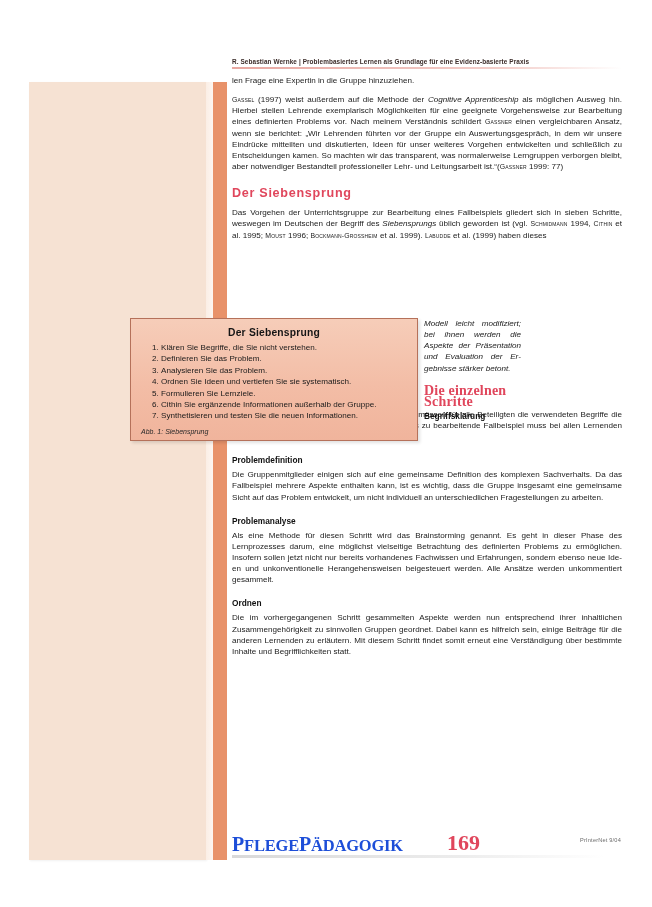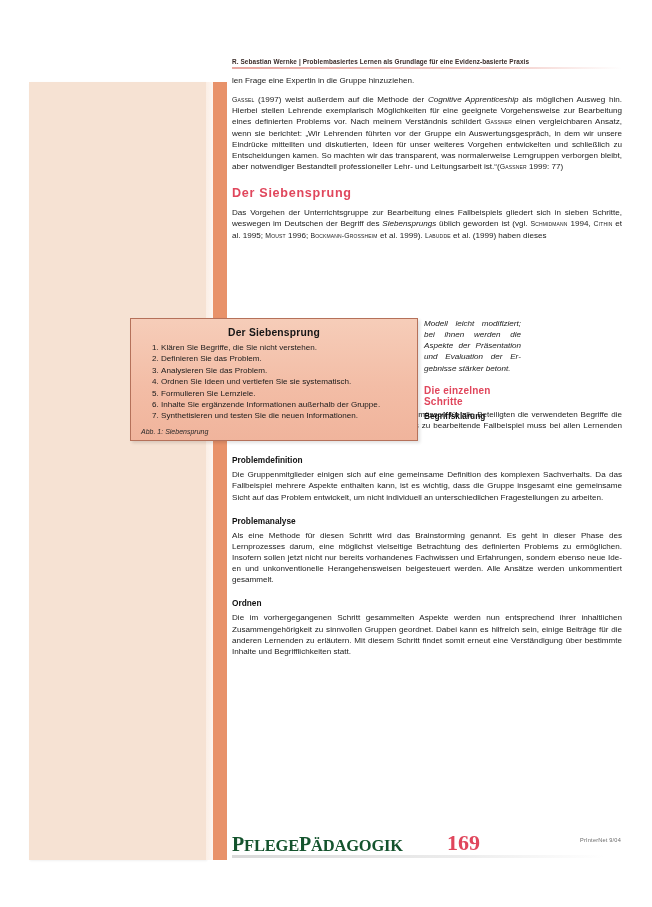--- a/index.html
+++ b/index.html
@@ -159,42 +159,43 @@
     top: 318px;
     width: 97px;
   }
   .side-col p.body {
     font-size: 8.1px;
     line-height: 11.15px;
     text-align: justify;
     font-style: italic;
   }
   h2.red-head.small {
-    font-size: 10px;
+    font-size: 14px;
     line-height: 11px;
     margin: 11px 0 4px 0;
     letter-spacing: 0.2px;
+    font-family: Liberation Serif, serif;
   }
 
   
   .footer {
     position: absolute;
     left: 232px;
     top: 833px;
     width: 390px;
     height: 26px;
   }
   .logo {
     position: absolute;
     left: 0;
     top: 0;
     font-family: "Liberation Serif", serif;
     font-weight: bold;
     font-size: 16.5px;
-    color: #14532d;
+    color: #1d4ed8;
     letter-spacing: -0.2px;
     white-space: nowrap;
   }
   .logo .cap { font-size: 20px; }
   .pagenum {
     position: absolute;
     left: 171px;
     top: -3px;
     font-family: "Liberation Serif", serif;
     font-weight: bold;
@@ -263,21 +264,21 @@
 
   <div class="figure-wrap">
     <div class="figure-box">
       <div class="figure-title">Der Siebensprung</div>
       <ol class="seven">
         <li>Klären Sie Begriffe, die Sie nicht verstehen.</li>
         <li>Definieren Sie das Problem.</li>
         <li>Analysieren Sie das Problem.</li>
         <li>Ordnen Sie Ideen und vertiefen Sie sie systematisch.</li>
         <li>Formulieren Sie Lernziele.</li>
-        <li>Inhalte Sie ergänzende Informationen außerhalb der Gruppe.</li>
+        <li>Cithin Sie ergänzende Informationen außerhalb der Gruppe.</li>
         <li>Synthetisieren und testen Sie die neuen Informationen.</li>
       </ol>
       <div class="fig-caption">Abb. 1: Siebensprung</div>
     </div>
   </div>
 
   <div class="side-col">
     <p class="body">Modell leicht modifi­ziert; bei ihnen wer­den die Aspekte der Präsentation und Evaluation der Er­gebnisse stärker be­tont.</p>
     <h2 class="red-head small">Die einzelnen Schritte</h2>
     <h3 class="sub-head">Begriffsklärung</h3>

